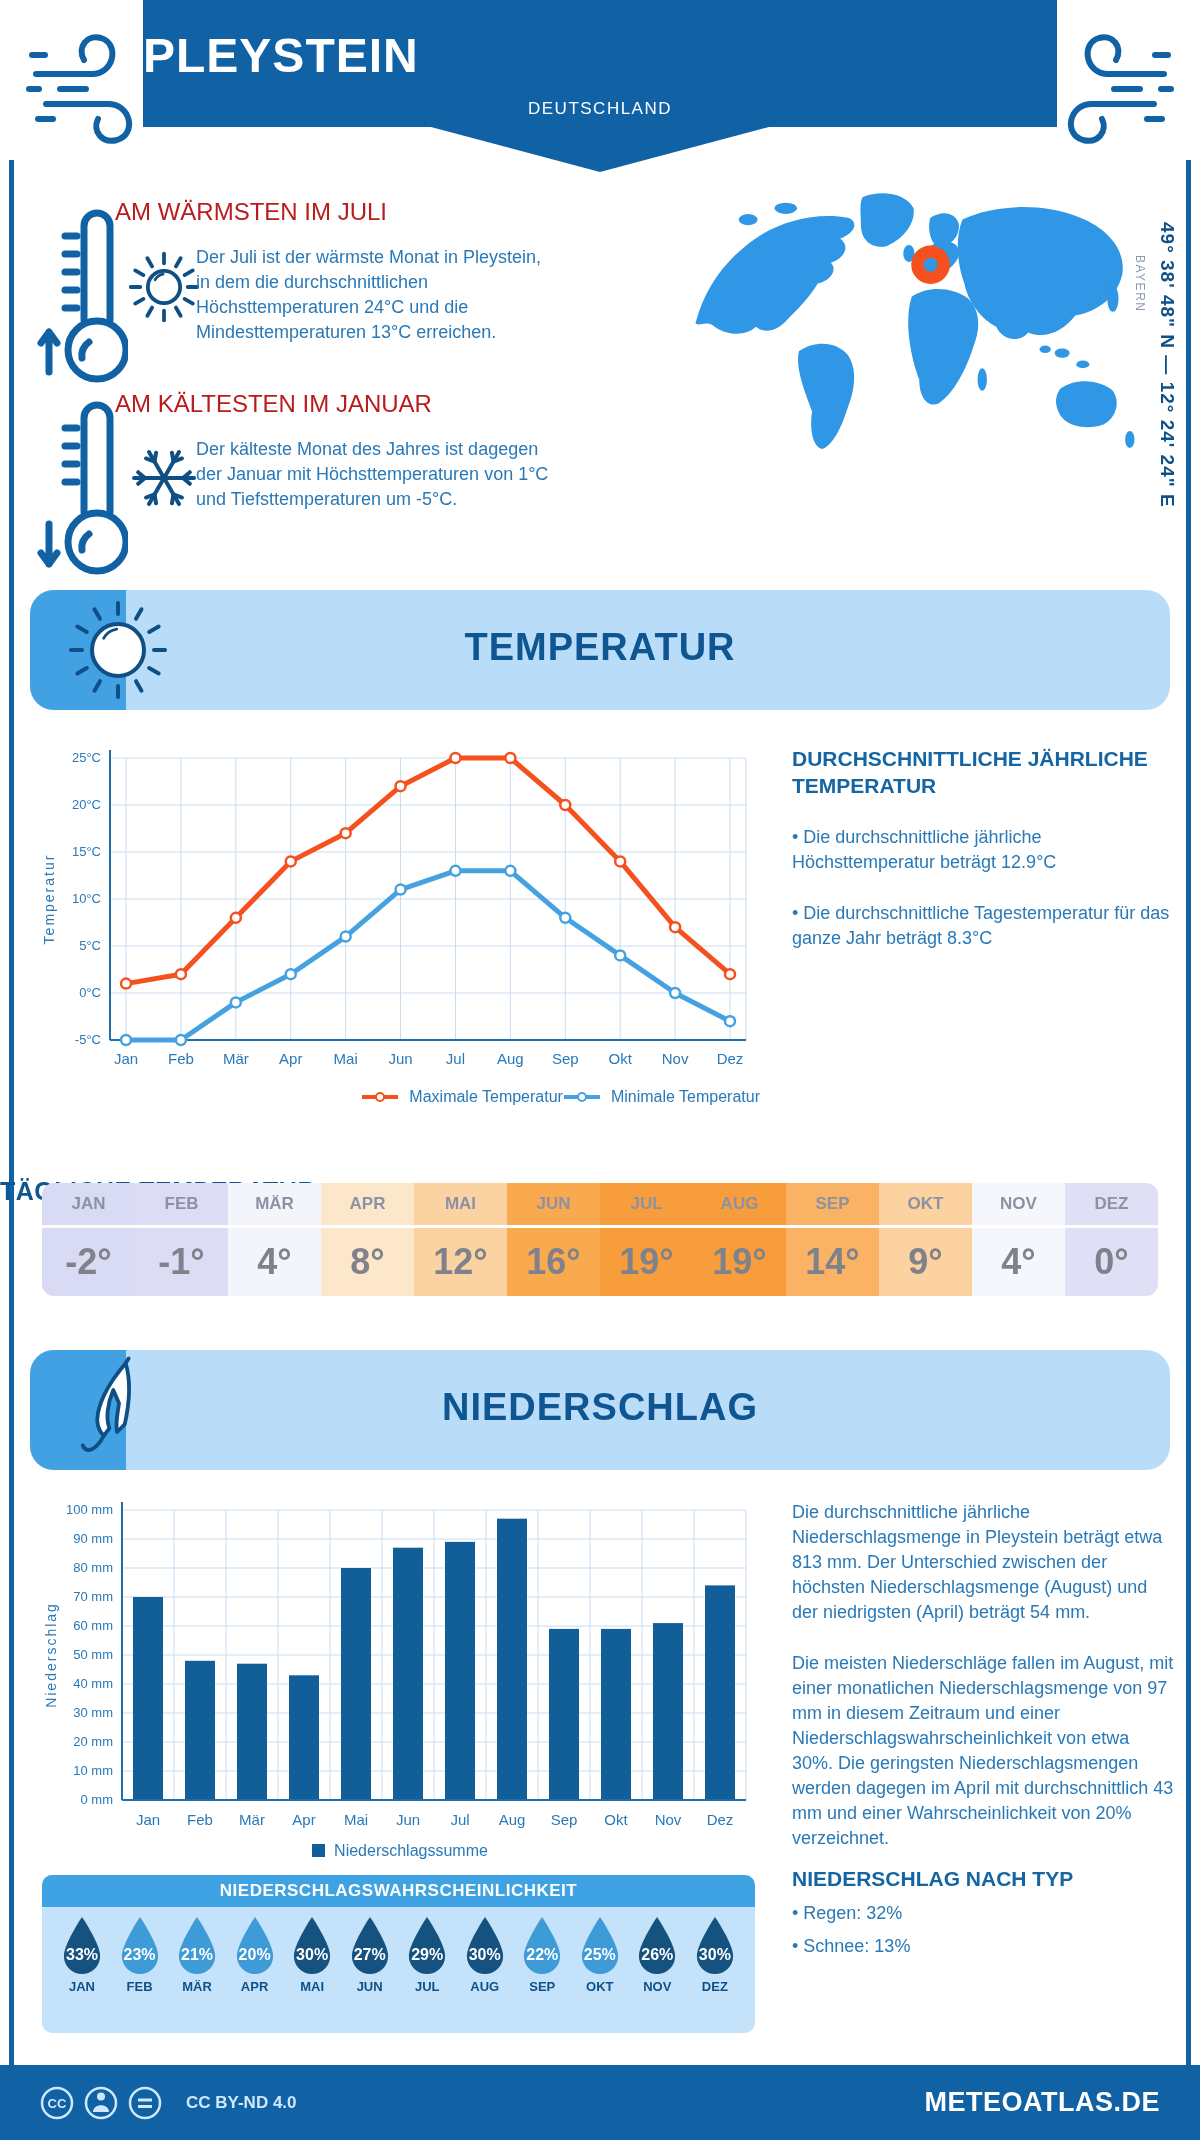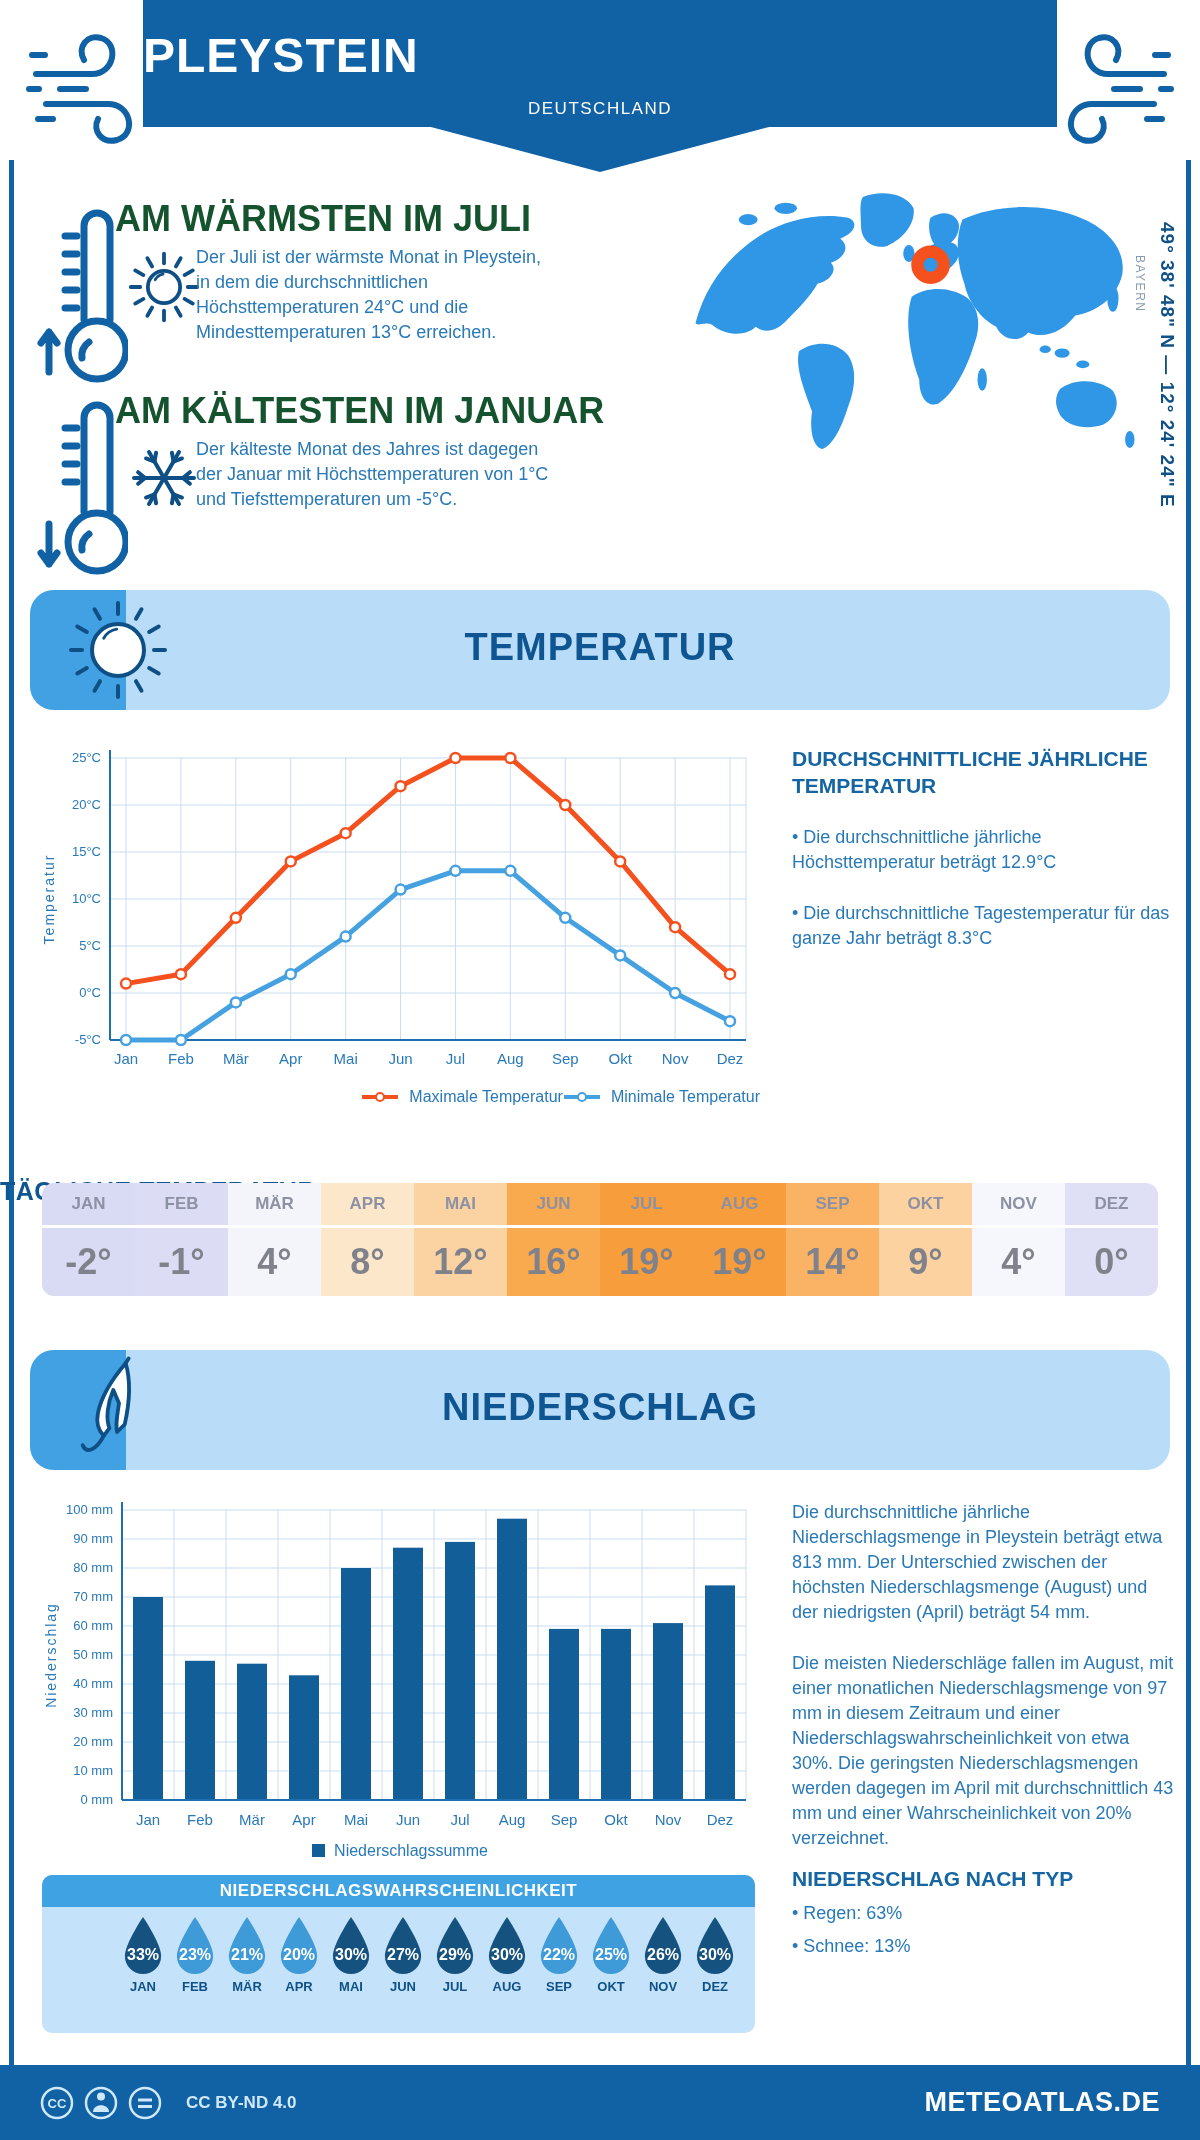--- a/index.html
+++ b/index.html
@@ -16,21 +16,21 @@
   .banner{position:absolute;left:143px;top:0;width:914px;height:172px;background:#1161a5;
           clip-path:polygon(0 0,100% 0,100% 73.8%,68.5% 73.8%,50% 100%,31.5% 73.8%,0 73.8%);}
   .banner-title{position:absolute;left:0;right:0;top:28px;text-align:left;color:#fff;
                 font-size:48px;font-weight:bold;letter-spacing:1px;}
   .banner-sub{position:absolute;left:0;right:0;top:99px;text-align:center;color:#fff;
               font-size:17px;letter-spacing:1.5px;}
   .wind{position:absolute;top:22px;width:120px;height:126px;}
   .wind.l{left:26px;} .wind.r{right:26px;transform:scaleX(-1);}
 
   
-  .hl-title{position:absolute;font-size:36px;font-weight:bold;color:#14532d;white-space:nowrap;}
+  .hl-title{position:absolute;font-size:24px;font-weight:normal;color:#b91c1c;white-space:nowrap;}
   .hl-text{position:absolute;width:356px;font-size:18px;line-height:25px;color:#2979b8;}
 
   
   .coords{position:absolute;left:1156px;top:222px;writing-mode:vertical-rl;color:#0f5187;
           font-weight:bold;font-size:19px;letter-spacing:1px;white-space:nowrap;}
   .bayern{position:absolute;left:1133px;top:255px;writing-mode:vertical-rl;color:#8a9bb0;
           font-size:12px;letter-spacing:1.5px;}
 
   
   .band{position:absolute;left:30px;width:1140px;height:120px;background:#b9ddf8;border-radius:24px;}
@@ -68,21 +68,21 @@
   .dcol{flex:1;text-align:center;}
   .dhead{height:42px;line-height:42px;font-size:17px;font-weight:bold;color:#8d91a4;
          border-bottom:3px solid #fff;}
   .dval{height:68px;line-height:68px;font-size:36px;font-weight:bold;color:#80828b;}
 
   
   .prob-panel{position:absolute;left:42px;top:1875px;width:713px;height:158px;
               background:#c4e3fa;border-radius:10px;}
   .prob-head{height:32px;line-height:32px;background:#3fa2e3;border-radius:10px 10px 0 0;
              text-align:center;color:#fff;font-weight:bold;font-size:17px;letter-spacing:.5px;}
-  .drops{display:flex;justify-content:flex-end;padding:8px 14px 0 14px;}
+  .drops{display:flex;justify-content:space-between;padding:8px 14px 0 14px;}
   .drop{width:52px;position:relative;text-align:center;}
   .drop svg{width:46px;height:61px;display:block;margin:0 auto;}
   .drop-pct{position:absolute;left:0;right:0;top:31px;color:#fff;font-weight:bold;font-size:16px;}
   .drop-month{display:block;margin-top:3px;color:#0f5187;font-weight:bold;font-size:13px;}
 
   
   .cc-wrap{position:absolute;left:38px;top:2083px;display:flex;align-items:center;gap:14px;}
   .cc-label{color:#cfe8fb;font-weight:bold;font-size:17px;}
   .site{position:absolute;right:40px;top:2087px;color:#fff;font-weight:bold;font-size:27px;
         letter-spacing:.5px;}
@@ -448,21 +448,21 @@
       <text x="16" y="165" text-anchor="middle" fill="#2979b8" font-size="14" transform="rotate(-90 16 165)" font-family="Liberation Sans, sans-serif" letter-spacing="2">Niederschlag</text>
     </svg>
   <div class="bar-legend">
     <span class="sq" id="bar-legend-sq" style="background: rgb(17, 94, 152);"></span><span>Niederschlagssumme</span>
   </div>
 
   <div class="col-right" style="top:1500px">
     <div class="col-par">Die durchschnittliche jährliche Niederschlagsmenge in Pleystein beträgt etwa 813 mm. Der Unterschied zwischen der höchsten Niederschlagsmenge (August) und der niedrigsten (April) beträgt 54 mm.</div>
     <div class="col-par">Die meisten Niederschläge fallen im August, mit einer monatlichen Niederschlagsmenge von 97 mm in diesem Zeitraum und einer Niederschlagswahrscheinlichkeit von etwa 30%. Die geringsten Niederschlagsmengen werden dagegen im April mit durchschnittlich 43 mm und einer Wahrscheinlichkeit von 20% verzeichnet.</div>
     <div class="typ-head">NIEDERSCHLAG NACH TYP</div>
-    <div class="typ-bullet">• Regen: 63%</div>
+    <div class="typ-bullet">• Regen: 32%</div>
     <div class="typ-bullet">• Schnee: 13%</div>
   </div>
 
   <div class="prob-panel">
     <div class="prob-head">NIEDERSCHLAGSWAHRSCHEINLICHKEIT</div>
     <div class="drops" id="drops">
         <div class="drop">
           <svg viewBox="0 0 48 64">
             <path d="M24,2 C24,2 5,30 5,43 a19,19 0 0,0 38,0 C43,30 24,2 24,2 Z" fill="#16527f"></path>
           </svg>

